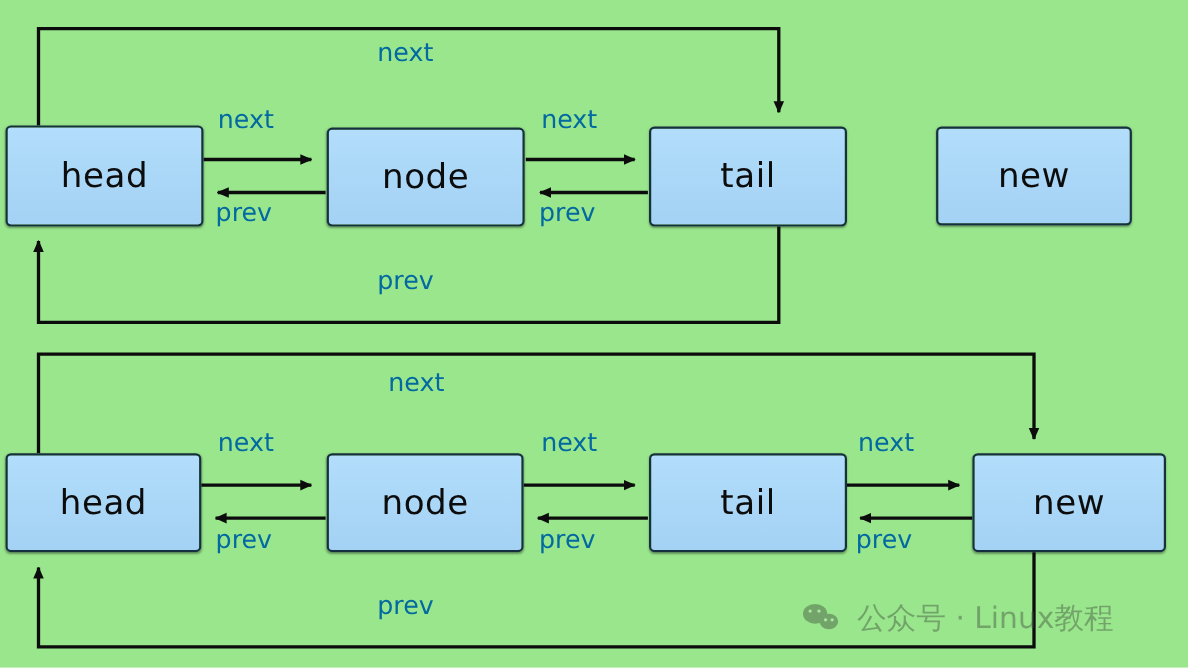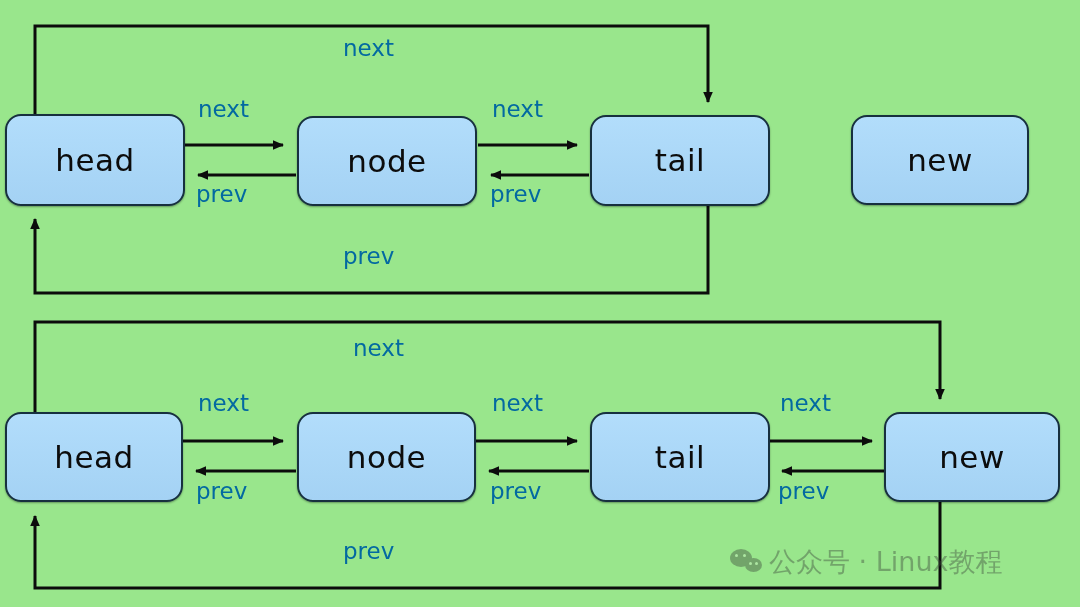--- a/index.html
+++ b/index.html
@@ -19,21 +19,21 @@
     position: absolute;
     left: 0;
     top: 0;
     width: 1080px;
     height: 607px;
   }
   .node-box {
     position: absolute;
     background: linear-gradient(180deg, #b2ddfb 0%, #a4d2f4 100%);
     border: 2.5px solid #17303f;
-    border-radius: 16px;
+    border-radius: 5px;
     box-sizing: border-box;
     display: flex;
     align-items: center;
     justify-content: center;
     box-shadow: 0 1px 2px rgba(0,0,0,0.35);
   }
   .node-label {
     font-size: 31px;
     color: #0c0c0c;
     letter-spacing: 0.5px;
@@ -45,21 +45,21 @@
     font-size: 23px;
     color: #0369a1;
     font-family: "DejaVu Sans", sans-serif;
     white-space: nowrap;
     line-height: 1;
   }
   .watermark {
     position: absolute;
     display: flex;
     align-items: center;
-    gap: 5px;
+    gap: 15px;
     opacity: 0.42;
     pointer-events: none;
     text-align: right;
   }
   .wm-text {
     font-size: 27px;
     color: #3d4a3d;
     font-family: "DejaVu Sans", sans-serif;
     white-space: nowrap;
   }

